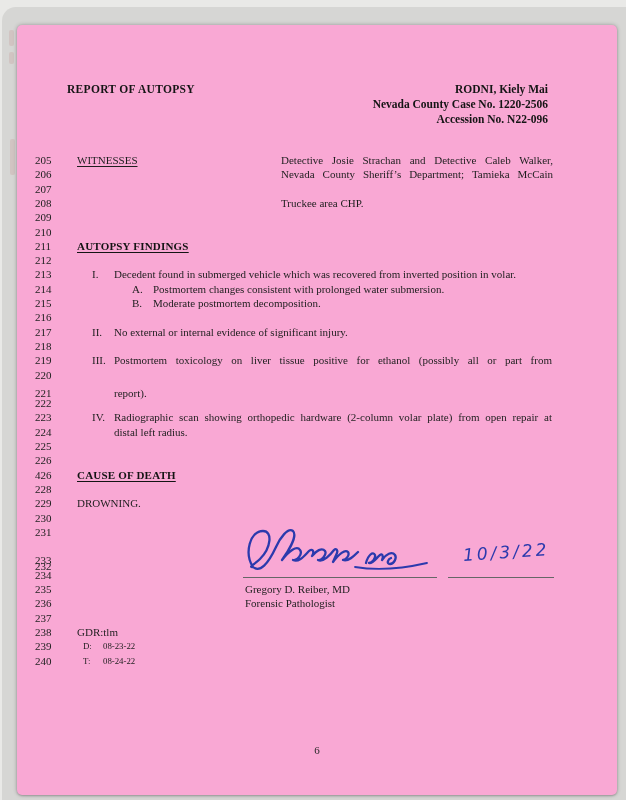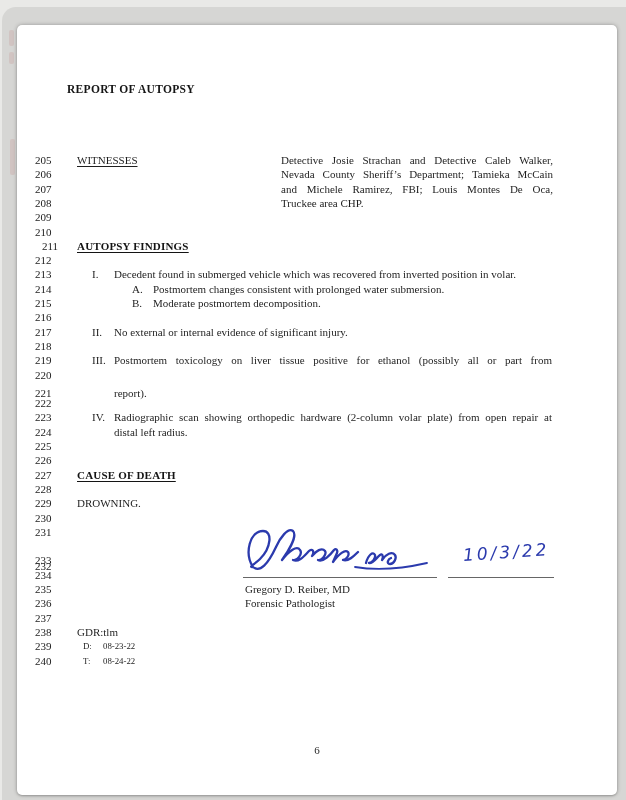--- a/index.html
+++ b/index.html
@@ -9,21 +9,21 @@
     font-family:"Liberation Serif","DejaVu Serif",serif;
     -webkit-font-smoothing:antialiased;
   }
   .bg-panel{
     position:absolute;left:2px;top:7px;right:0;bottom:0;
     background:#d6d6d4;border-top-left-radius:14px;
   }
   .edge-mark{position:absolute;border-radius:2px;background:#cfbfbd;opacity:.8;}
   .page{
     position:absolute;left:17px;top:25px;width:600px;height:770px;
-    background:#ffffff;border-radius:5px;
+    background:#f9a8d4;border-radius:5px;
     box-shadow:0 0 4px rgba(0,0,0,.28), 0 1px 2px rgba(0,0,0,.18);
     color:#1e1e1e;font-size:11px;line-height:14.3px;
   }
   
   .hdr-left{
     position:absolute;left:50px;top:57px;
     font-weight:bold;font-size:11.5px;letter-spacing:.3px;color:#151515;
   }
   .hdr-right{
     position:absolute;right:69px;top:57px;text-align:right;
@@ -62,46 +62,50 @@
 
 <div class="bg-panel"></div>
 <div class="edge-mark" style="left:9px;top:30px;width:5px;height:16px;"></div>
 <div class="edge-mark" style="left:9px;top:52px;width:5px;height:12px;"></div>
 <div class="edge-mark" style="left:10px;top:139px;width:5px;height:36px;"></div>
 
 <div class="page">
 
   <div class="hdr-left">REPORT OF AUTOPSY</div>
 
+  <div class="hdr-right">
+    <div>RODNI, Kiely Mai</div>
+    <div>Nevada County Case No. 1220-2506</div>
+    <div>Accession No. N22-096</div>
+  </div>
 
   <div>
       <div class="row" style="top: 128px;">
         <span class="num">205</span>
         <span class="h ul">WITNESSES</span>
         <span class="wit just">Detective Josie Strachan and Detective Caleb Walker,</span>
       </div>
       <div class="row" style="top: 142.3px; padding-left: 48px;">
         <span class="num">206</span>
         <span class="wit just">Nevada County Sheriff’s Department; Tamieka McCain</span>
       </div>
       <div class="row" style="top: 156.6px;">
         <span class="num">207</span>
-        <span class="wit just">and Michele Ramirez, FBI; Louis Montes De Oca,</span>
       </div>
       <div class="row" style="top: 170.9px;">
         <span class="num">208</span>
         <span class="wit">Truckee area CHP.</span>
       </div>
       <div class="row" style="top: 185.2px;">
         <span class="num">209</span>
       </div>
       <div class="row" style="top: 199.5px;">
         <span class="num">210</span>
       </div>
-      <div class="row" style="top: 213.8px; text-align: center;">
+      <div class="row" style="top: 213.8px;">
         <span class="num">211</span>
         <span class="h b ul">AUTOPSY FINDINGS</span>
       </div>
       <div class="row" style="top: 228.1px;">
         <span class="num">212</span>
       </div>
       <div class="row" style="top: 242.4px;">
         <span class="num">213</span>
         <span class="rn">I.</span>
         <span class="it">Decedent found in submerged vehicle which was recovered from inverted position in volar.</span>
@@ -151,21 +155,21 @@
         <span class="num">224</span>
         <span class="it">distal left radius.</span>
       </div>
       <div class="row" style="top: 414px;">
         <span class="num">225</span>
       </div>
       <div class="row" style="top: 428.3px;">
         <span class="num">226</span>
       </div>
       <div class="row" style="top: 442.6px;">
-        <span class="num">227</span>
+        <span class="num">426</span>
         <span class="h b ul">CAUSE OF DEATH</span>
       </div>
       <div class="row" style="top: 456.9px;">
         <span class="num">228</span>
       </div>
       <div class="row" style="top: 471.2px;">
         <span class="num">229</span>
         <span class="h">DROWNING.</span>
       </div>
       <div class="row" style="top: 485.5px;">

